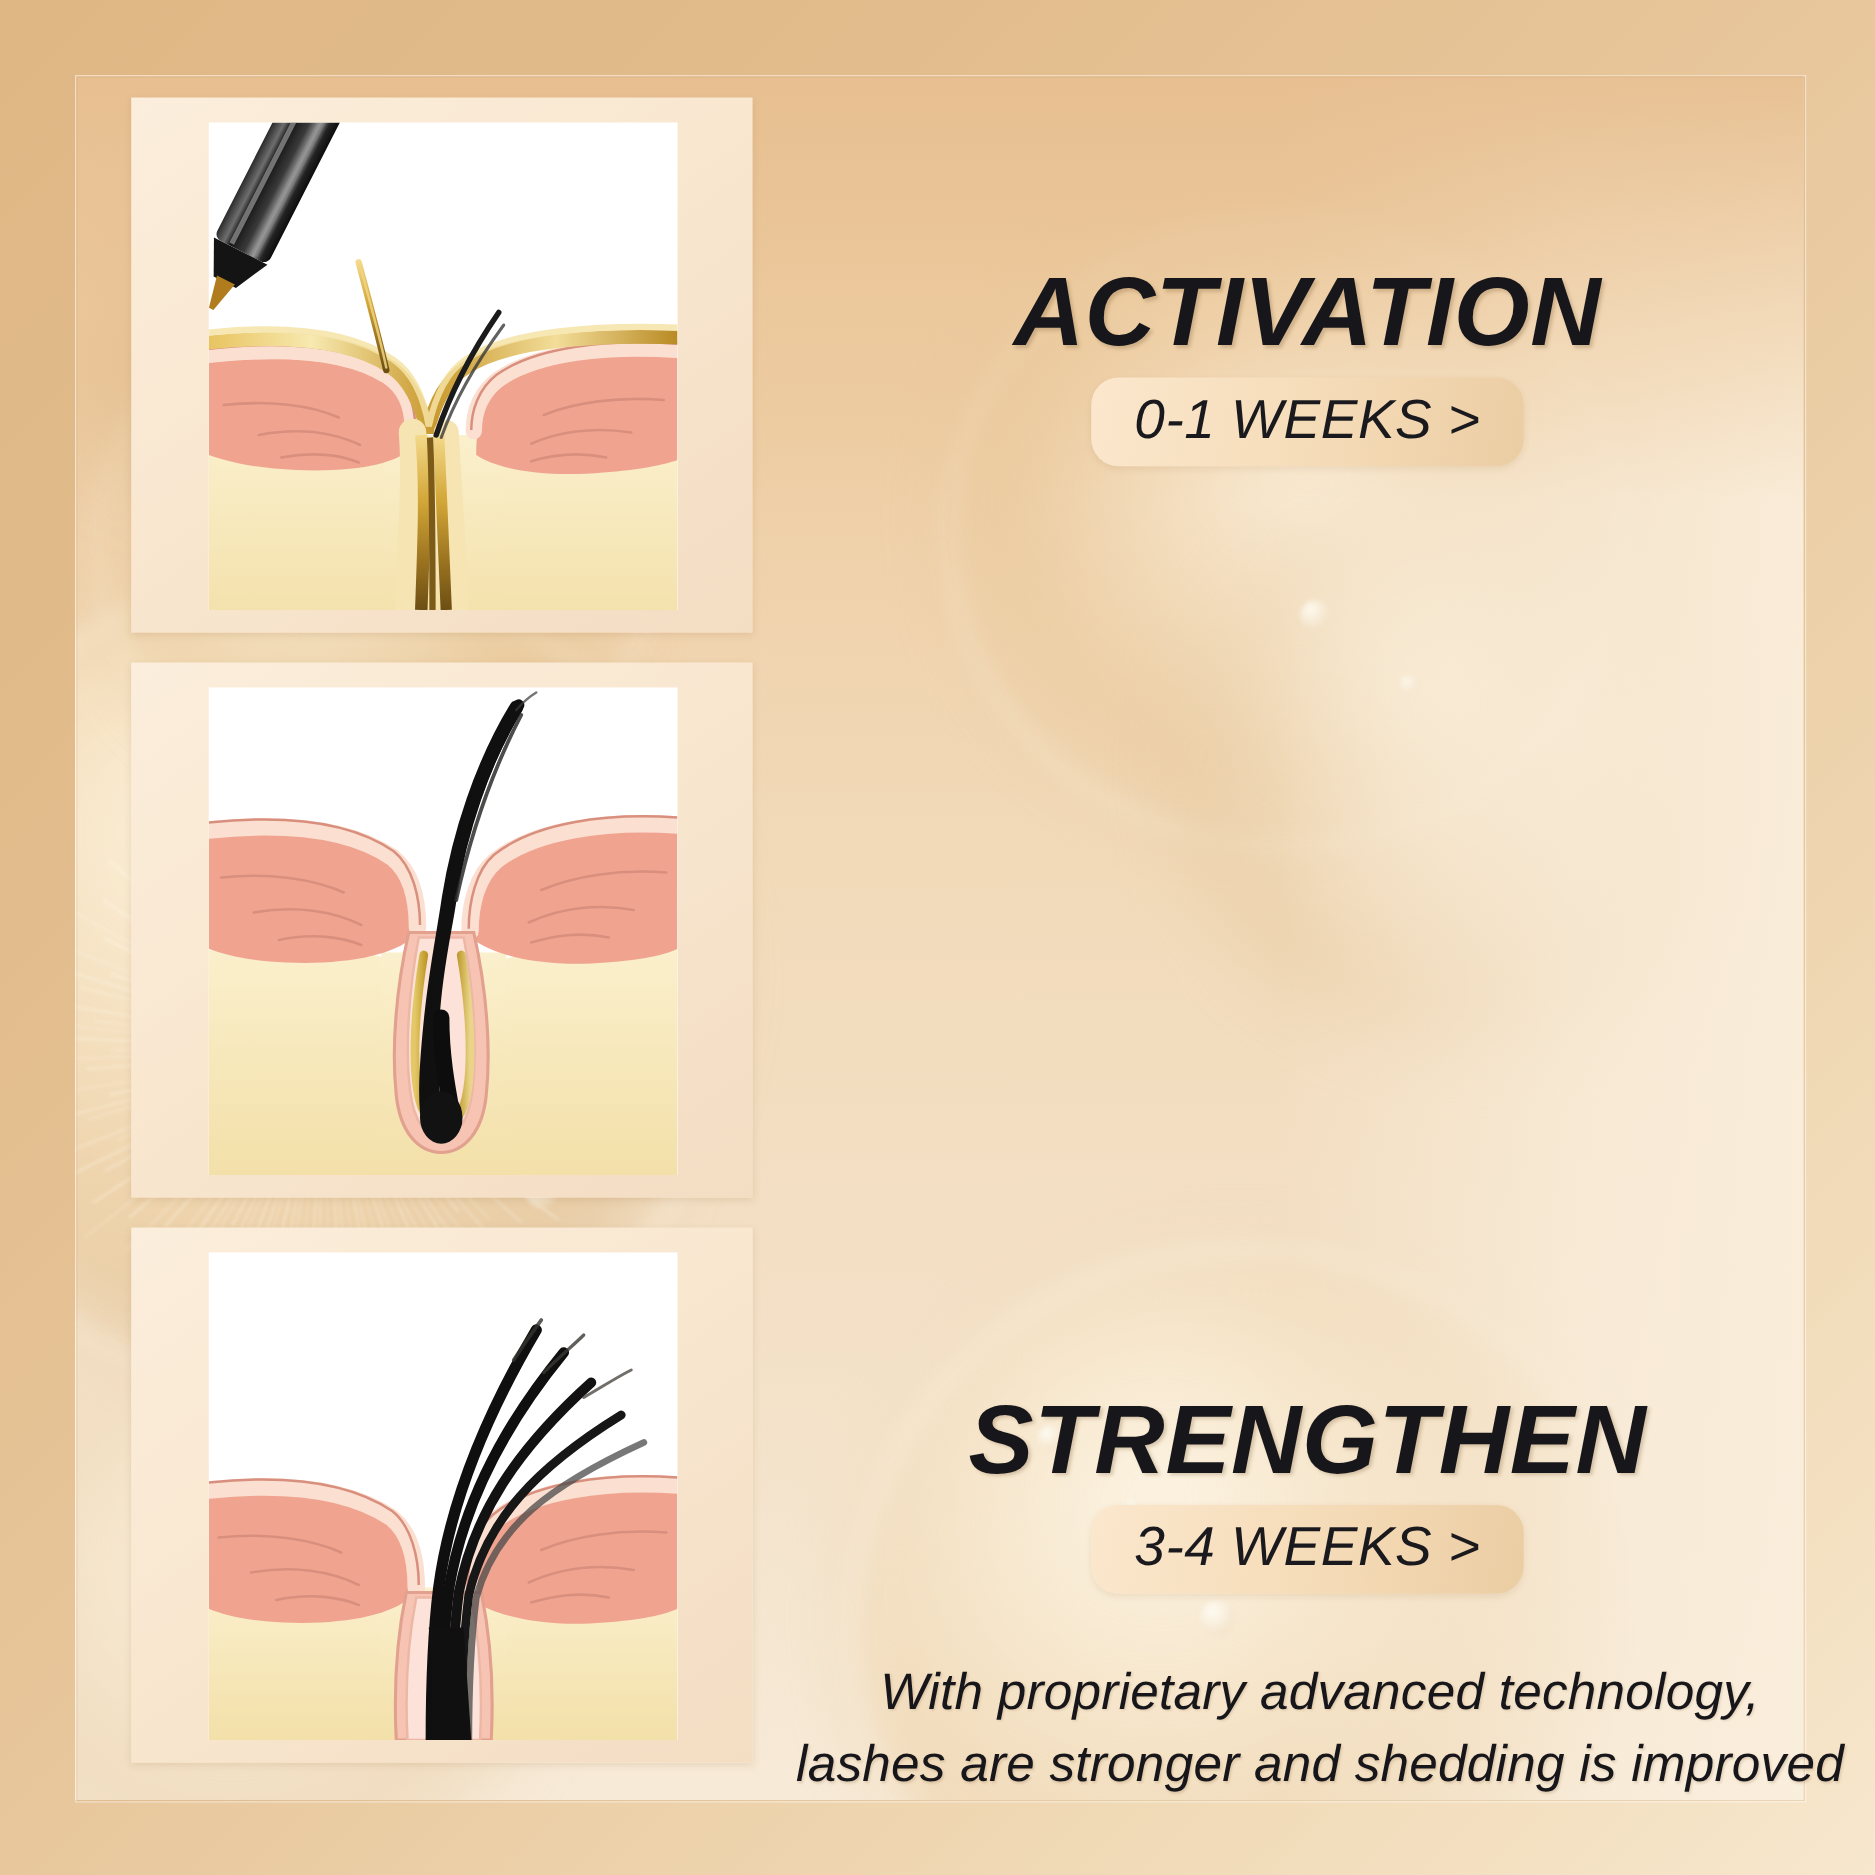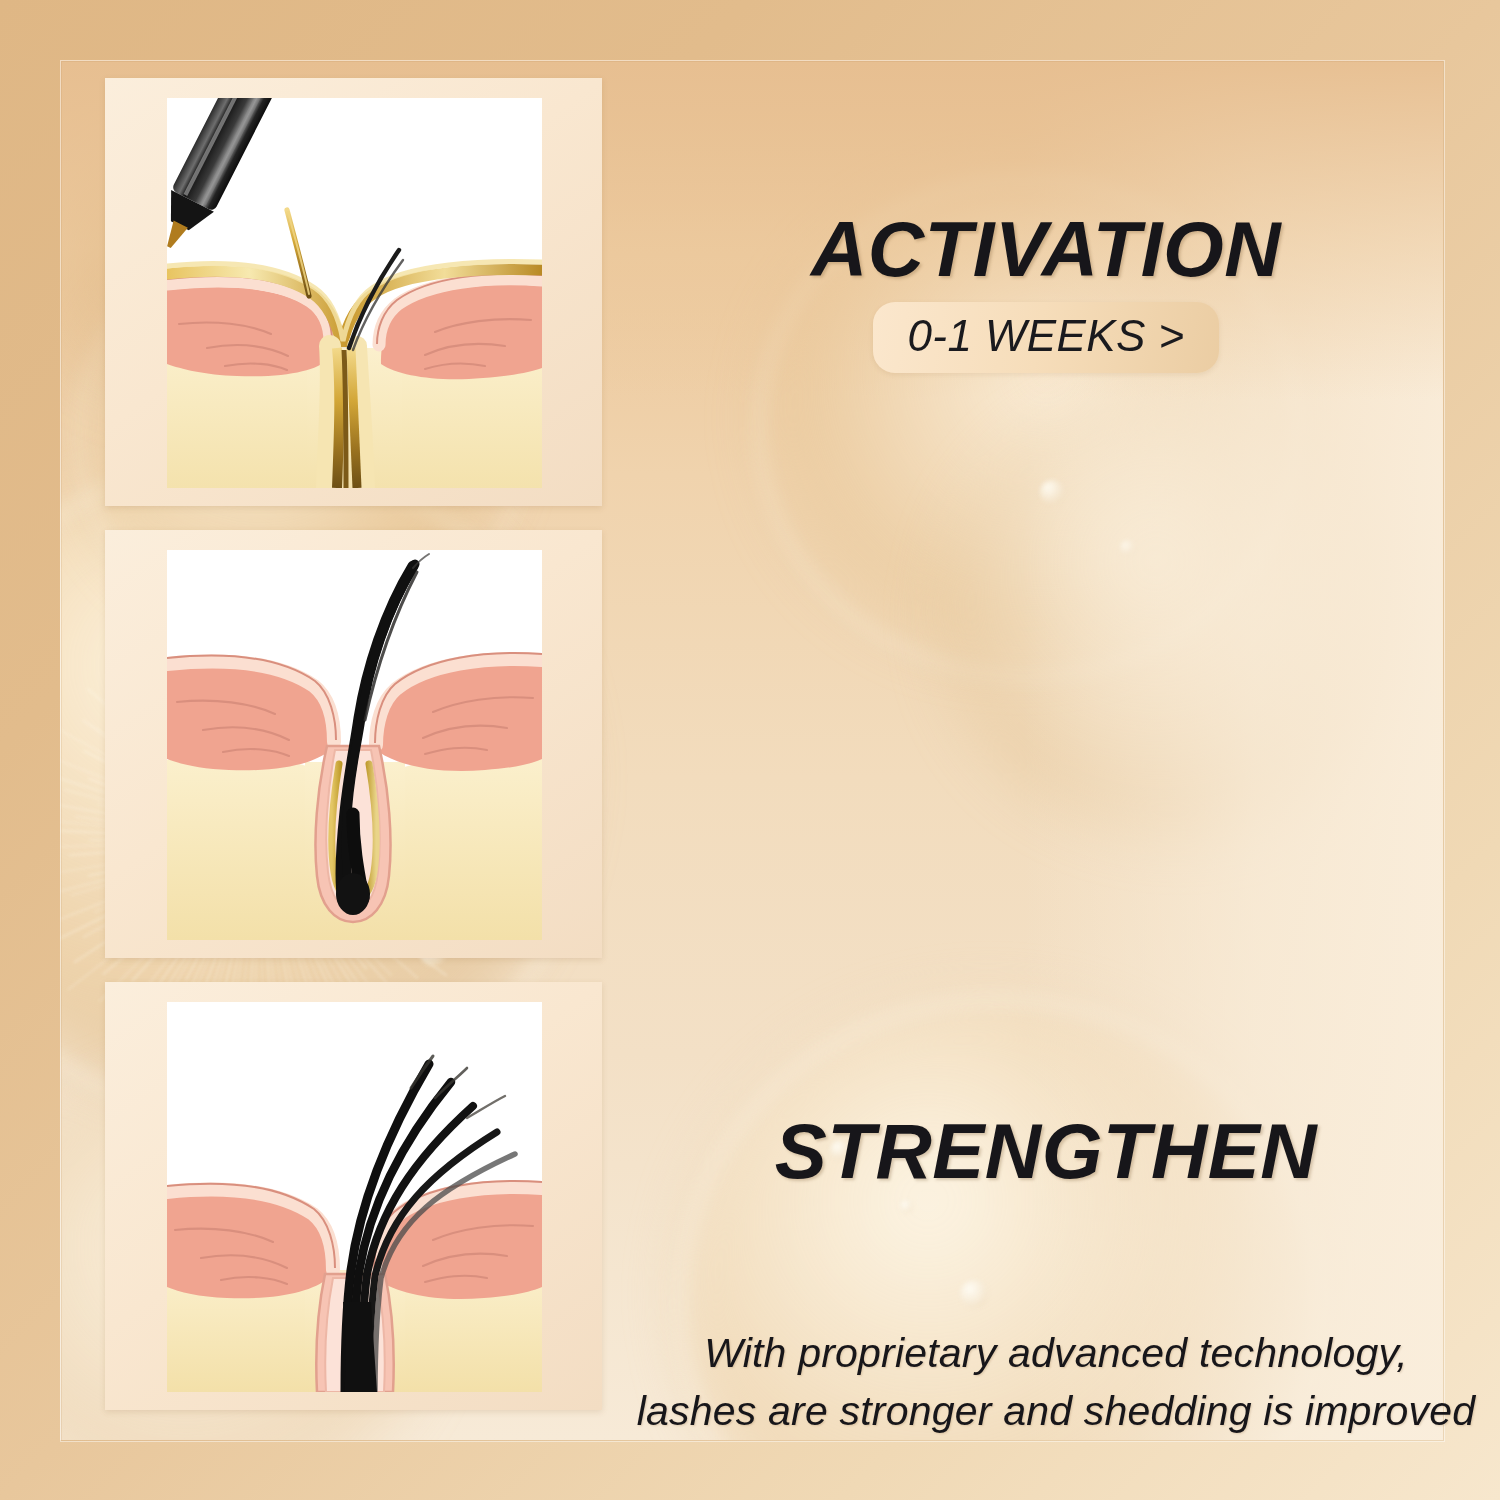--- a/index.html
+++ b/index.html
@@ -505,20 +505,23 @@
     <div class="stage" style="top:150px;">
       <div class="stage-title" style="font-size:78px;">ACTIVATION</div>
       <div class="pill">
         <span class="pill-text" style="font-size:44px;">0-1 WEEKS &gt;</span>
       </div>
     </div>
 
 
     <div class="stage" style="top:1052px;">
       <div class="stage-title" style="font-size:78px;">STRENGTHEN</div>
+      <div class="pill">
+        <span class="pill-text" style="font-size:44px;">3-4 WEEKS &gt;</span>
+      </div>
     </div>
 
     <div id="caption" style="top:1264px;font-size:41px;">
       <span class="cap-line">With proprietary advanced technology,</span>
       <span class="cap-line">lashes are stronger and shedding is improved</span>
     </div>
   </div>
 </div>
 
 </body></html>

